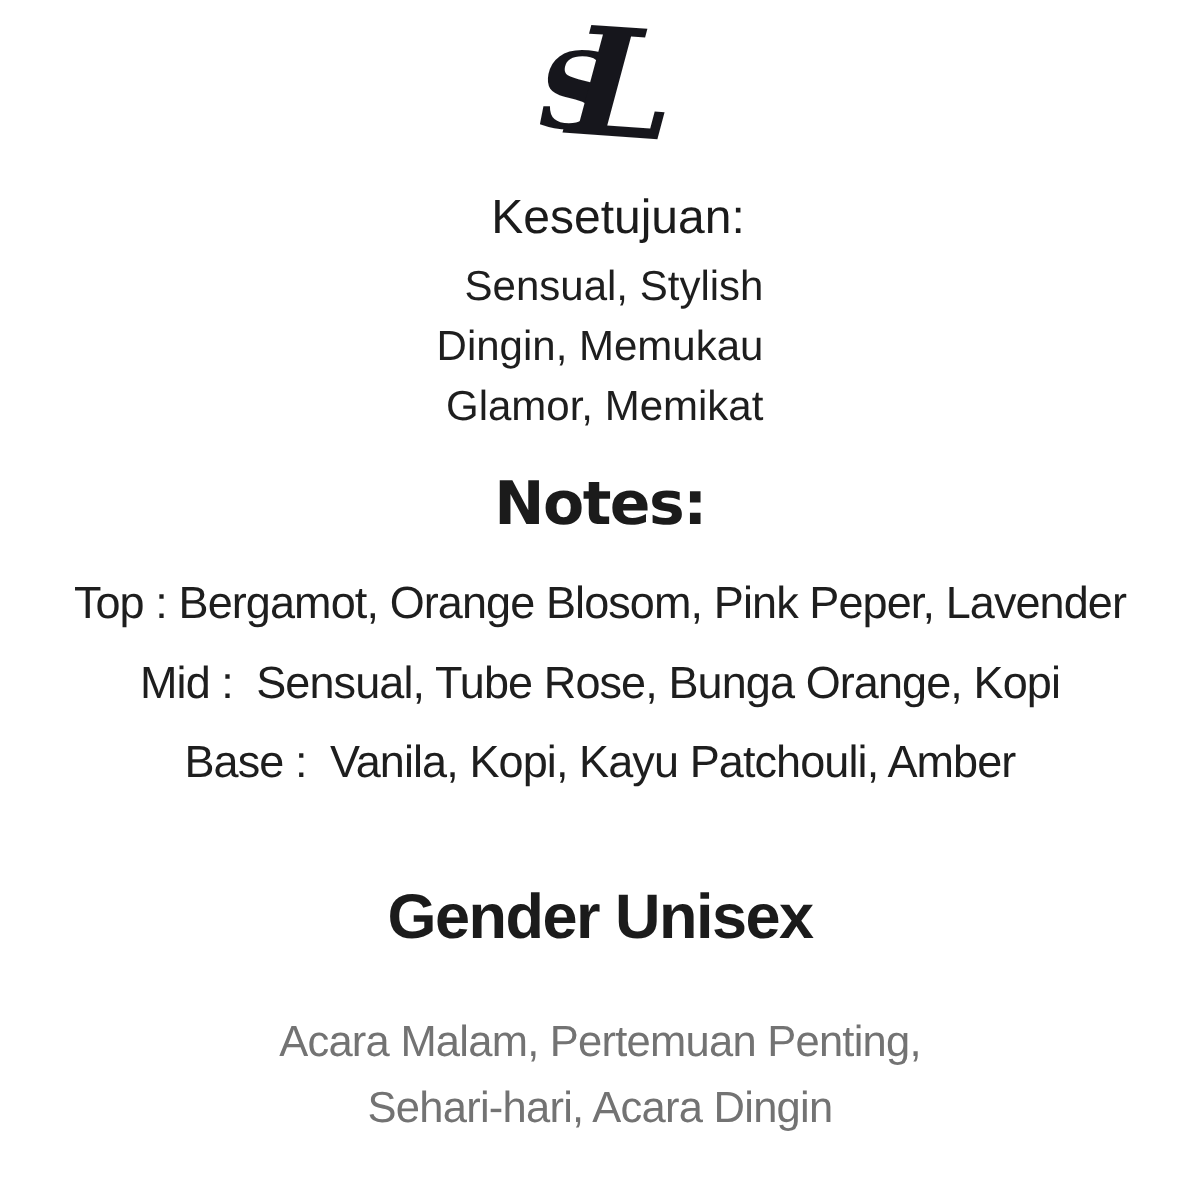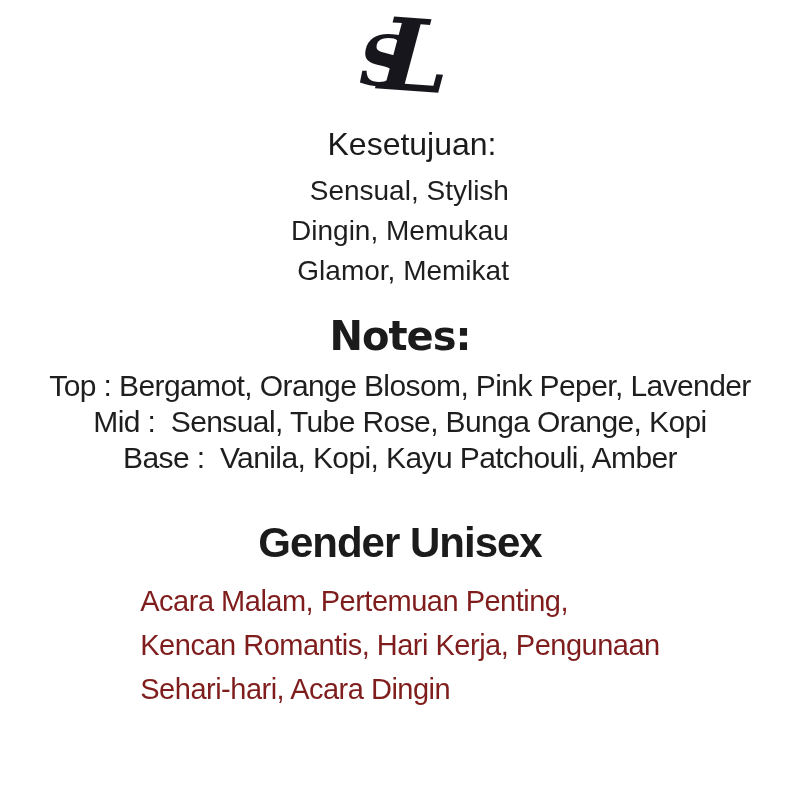--- a/index.html
+++ b/index.html
@@ -90,30 +90,31 @@
     color: #1e1e1e;
   }
   .notes-lines {
     margin-top: 8px;
     text-align: center;
     color: #1e1e1e;
   }
   .note-line {
     font-size: 30px;
     line-height: 34px;
-    margin: 2px 0;
+    margin: 19px 0;
     letter-spacing: -0.6px;
     white-space: pre;
   }
   .usage-lines {
-    margin-top: 12px;
+    margin-top: 38px;
+    text-align: center;
     font-size: 29px;
     line-height: 44px;
     letter-spacing: -0.5px;
-    color: #7f1d1d;
+    color: #737373;
   }
 </style>
 </head>
 <body>
 
 <div class="page">
 
   <div class="logo">
     <span class="letter-s">S</span>
     <span class="letter-l">L</span>
@@ -132,17 +133,16 @@
   <div class="notes-lines">
     <div class="note-line">Top : Bergamot, Orange Blosom, Pink Peper, Lavender</div>
     <div class="note-line">Mid :  Sensual, Tube Rose, Bunga Orange, Kopi</div>
     <div class="note-line">Base :  Vanila, Kopi, Kayu Patchouli, Amber</div>
   </div>
 
   <div class="h-gender">Gender Unisex</div>
 
   <div class="usage-lines">
     <div>Acara Malam, Pertemuan Penting,</div>
-    <div>Kencan Romantis, Hari Kerja, Pengunaan</div>
     <div>Sehari-hari, Acara Dingin</div>
   </div>
 
 </div>
 
 </body></html>

